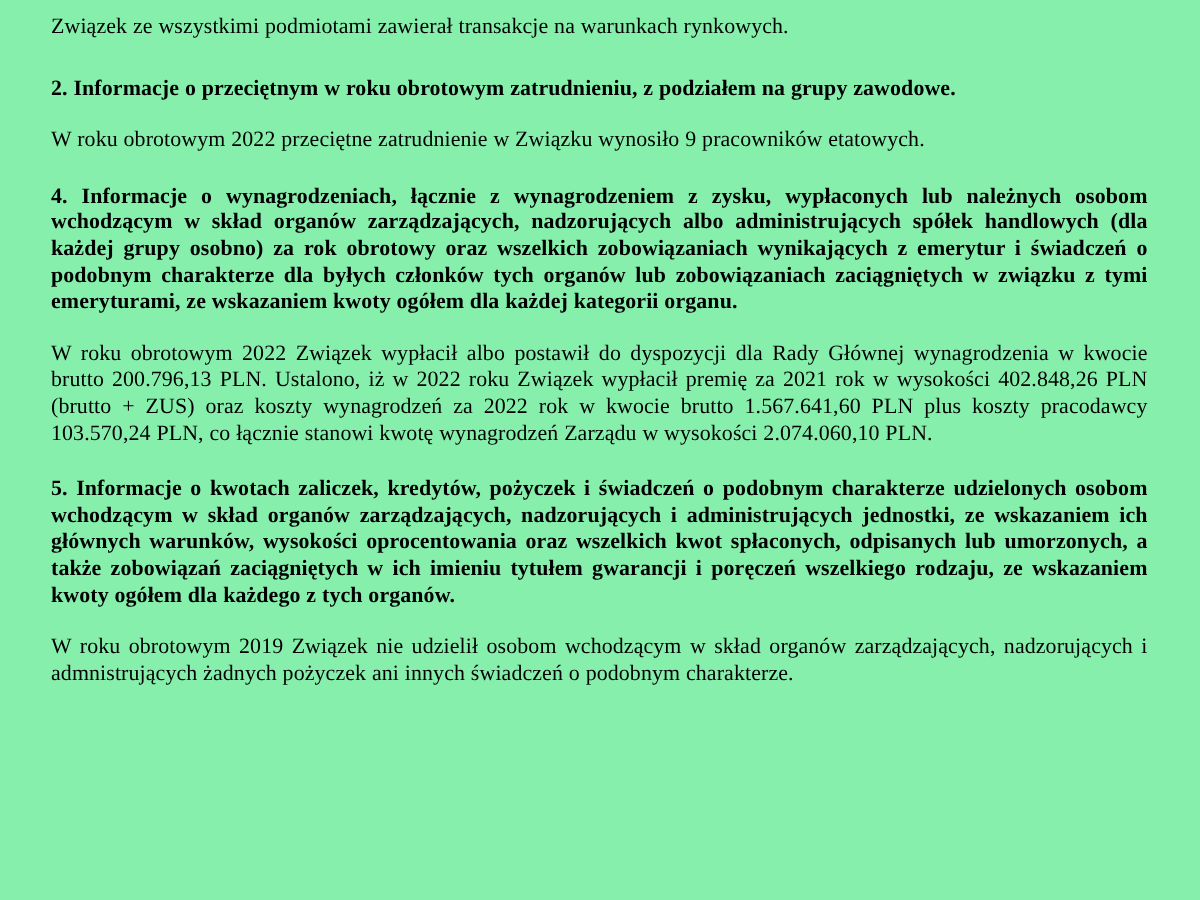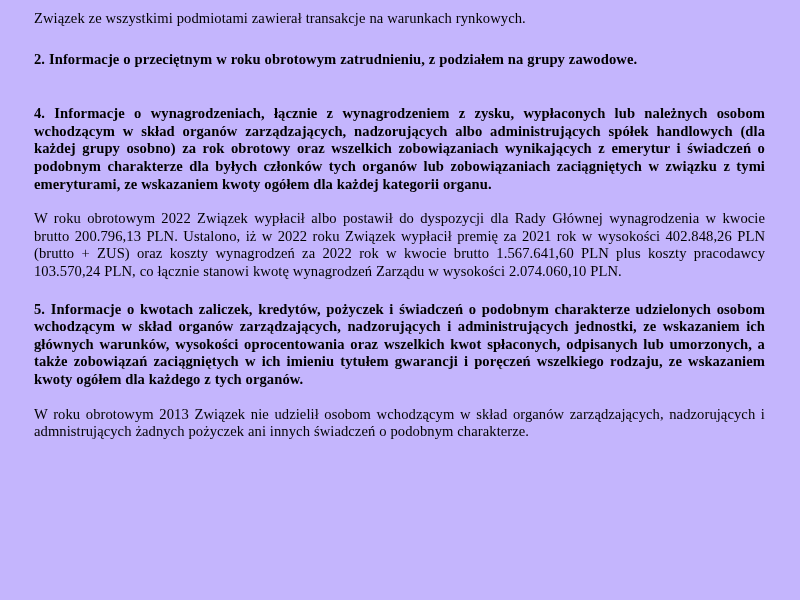--- a/index.html
+++ b/index.html
@@ -12,21 +12,21 @@
     width: 800px;
     height: 600px;
     font-family: "Liberation Serif", "DejaVu Serif", serif;
     color: #000000;
     -webkit-font-smoothing: antialiased;
   }
   .page {
     position: relative;
     width: 800px;
     height: 600px;
-    background: #c4b5fd;
+    background: #86efac;
     box-sizing: border-box;
     padding: 10px 35px 0 34px;
     overflow: hidden;
   }
   .doc-body {
     width: 731px;
   }
   p.para {
     margin: 0;
     text-align: justify;
@@ -53,31 +53,32 @@
   <div class="doc-body">
 
     <p class="para regular">Związek ze wszystkimi podmiotami zawierał transakcje na warunkach rynkowych.</p>
 
     <div class="gap-xl"></div>
 
     <p class="para bold">2. Informacje o przeciętnym w roku obrotowym zatrudnieniu, z podziałem na grupy zawodowe.</p>
 
     <div class="gap-md"></div>
 
+    <p class="para regular">W roku obrotowym 2022 przeciętne zatrudnienie w Związku wynosiło 9 pracowników etatowych.</p>
 
     <div class="gap-lg"></div>
 
     <p class="para bold">4. Informacje o wynagrodzeniach, łącznie z wynagrodzeniem z zysku, wypłaconych lub należnych osobom wchodzącym w skład organów zarządzających, nadzorujących albo administrujących spółek handlowych (dla każdej grupy osobno) za rok obrotowy oraz wszelkich zobowiązaniach wynikających z emerytur i świadczeń o podobnym charakterze dla byłych członków tych organów lub zobowiązaniach zaciągniętych w związku z tymi emeryturami, ze wskazaniem kwoty ogółem dla każdej kategorii organu.</p>
 
     <div class="gap-md"></div>
 
     <p class="para regular">W roku obrotowym 2022 Związek wypłacił albo postawił do dyspozycji dla Rady Głównej wynagrodzenia w kwocie brutto 200.796,13 PLN. Ustalono, iż w 2022 roku Związek wypłacił premię za 2021 rok w wysokości 402.848,26 PLN (brutto + ZUS) oraz koszty wynagrodzeń za 2022 rok w kwocie brutto 1.567.641,60 PLN plus koszty pracodawcy 103.570,24 PLN, co łącznie stanowi kwotę wynagrodzeń Zarządu  w wysokości 2.074.060,10 PLN.</p>
 
     <div class="gap-lg"></div>
 
     <p class="para bold">5. Informacje o kwotach zaliczek, kredytów, pożyczek i świadczeń o podobnym charakterze udzielonych osobom wchodzącym w skład organów zarządzających, nadzorujących i administrujących jednostki, ze wskazaniem ich głównych warunków, wysokości oprocentowania oraz wszelkich kwot spłaconych, odpisanych lub umorzonych, a także zobowiązań zaciągniętych w ich imieniu tytułem gwarancji i poręczeń wszelkiego rodzaju, ze wskazaniem kwoty ogółem dla każdego z tych organów.</p>
 
     <div class="gap-md"></div>
 
-    <p class="para regular">W roku obrotowym 2013 Związek nie udzielił osobom wchodzącym w skład organów zarządzających, nadzorujących i admnistrujących żadnych pożyczek ani innych świadczeń o podobnym charakterze.</p>
+    <p class="para regular">W roku obrotowym 2019 Związek nie udzielił osobom wchodzącym w skład organów zarządzających, nadzorujących i admnistrujących żadnych pożyczek ani innych świadczeń o podobnym charakterze.</p>
 
   </div>
 </div>
 
 </body></html>

